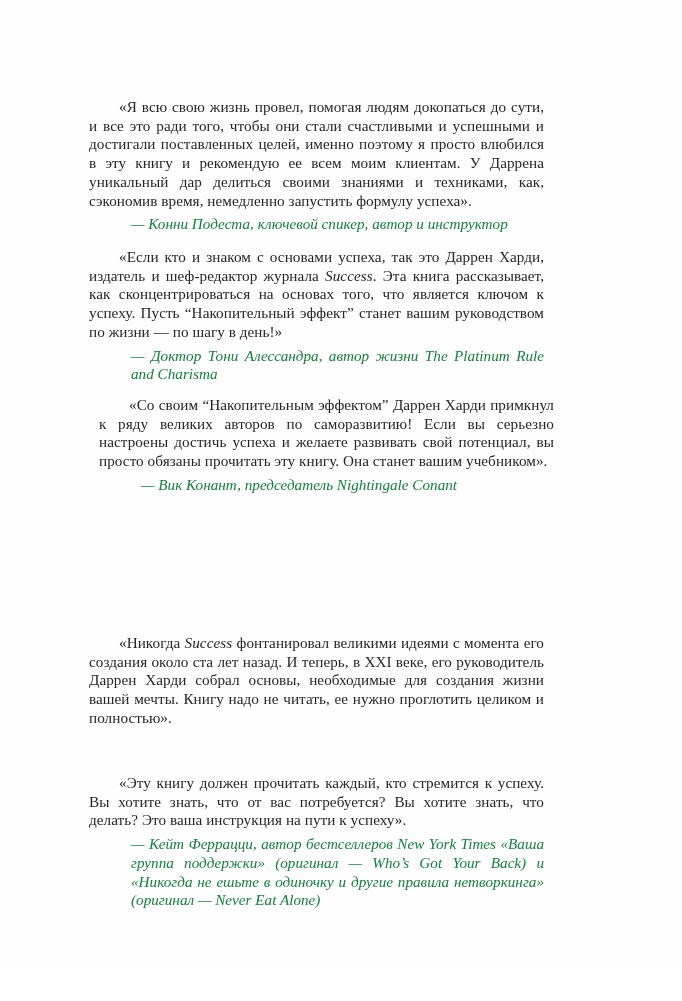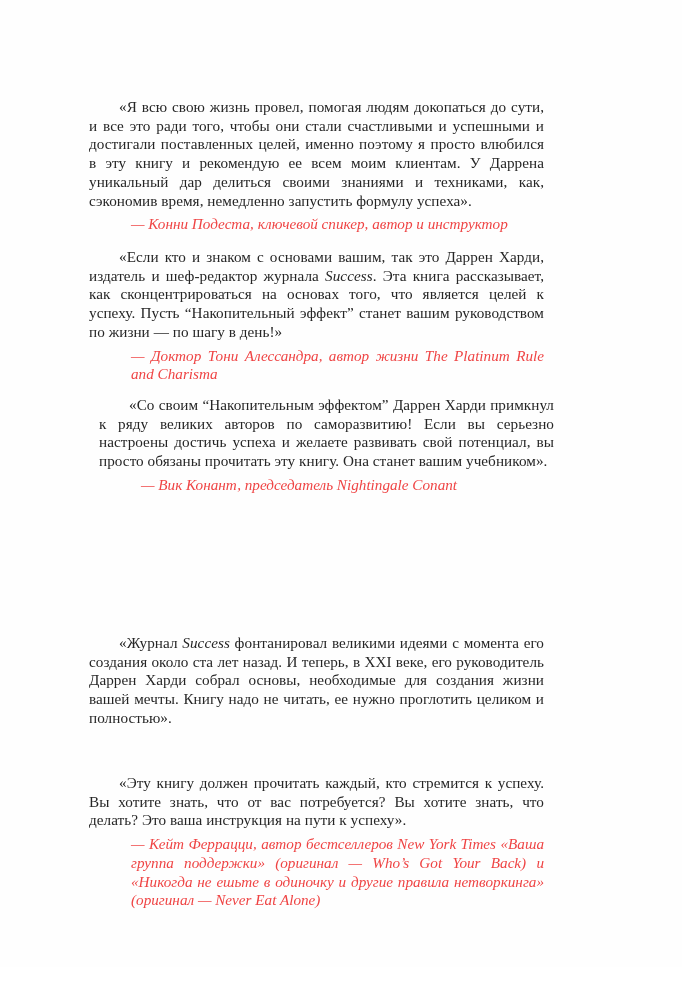--- a/index.html
+++ b/index.html
@@ -34,47 +34,47 @@
       text-indent: 30px;
       margin: 0;
       letter-spacing: 0.05px;
     }
     .attr {
       font-size: 15.2px;
       line-height: 18.7px;
       font-style: italic;
       text-align: justify;
       margin: 5px 0 0 42px;
-      color: #ef4444;
+      color: #15803d;
     }
     .em { font-style: italic; }
   </style>
 </head>
 <body>
 
 <div class="page">
 
   <div class="block" style="top:98px;">
     <p class="quote">«Я всю свою жизнь провел, помогая людям докопаться до сути, и все это ради того, чтобы они стали счастливыми и успешными и достигали поставленных целей, именно поэтому я просто влюбился в эту книгу и рекомендую ее всем моим клиентам. У Даррена уникальный дар делиться своими знаниями и техниками, как, сэкономив время, немедленно запустить формулу успеха».</p>
     <p class="attr">— Конни Подеста, ключевой спикер, автор и инструктор</p>
   </div>
 
   <div class="block" style="top:248px;">
-    <p class="quote"><span>«Если кто и знаком с основами вашим, так это Даррен Харди, издатель и шеф-редактор журнала </span><span class="em">Success</span><span>. Эта книга рассказывает, как сконцентрироваться на основах того, что является целей к успеху. Пусть “Накопительный эффект” станет вашим руководством по жизни — по шагу в день!»</span></p>
+    <p class="quote"><span>«Если кто и знаком с основами успеха, так это Даррен Харди, издатель и шеф-редактор журнала </span><span class="em">Success</span><span>. Эта книга рассказывает, как сконцентрироваться на основах того, что является ключом к успеху. Пусть “Накопительный эффект” станет вашим руководством по жизни — по шагу в день!»</span></p>
     <p class="attr">— Доктор Тони Алессандра, автор жизни The Platinum Rule and Charisma</p>
   </div>
 
   <div class="block" style="top:396px;margin-left:10px;">
     <p class="quote">«Со своим “Накопительным эффектом” Даррен Харди примкнул к ряду великих авторов по саморазвитию! Если вы серьезно настроены достичь успеха и желаете развивать свой потенциал, вы просто обязаны прочитать эту книгу. Она станет вашим учебником».</p>
     <p class="attr">— Вик Конант, председатель Nightingale Conant</p>
   </div>
 
 
   <div class="block" style="top:634px;">
-    <p class="quote"><span>«Журнал </span><span class="em">Success</span><span> фонтанировал великими идеями с момента его создания около ста лет назад. И теперь, в XXI веке, его руководитель Даррен Харди собрал основы, необходимые для создания жизни вашей мечты. Книгу надо не читать, ее нужно проглотить целиком и полностью».</span></p>
+    <p class="quote"><span>«Никогда </span><span class="em">Success</span><span> фонтанировал великими идеями с момента его создания около ста лет назад. И теперь, в XXI веке, его руководитель Даррен Харди собрал основы, необходимые для создания жизни вашей мечты. Книгу надо не читать, ее нужно проглотить целиком и полностью».</span></p>
   </div>
 
   <div class="block" style="top:774px;">
     <p class="quote">«Эту книгу должен прочитать каждый, кто стремится к успеху. Вы хотите знать, что от вас потребуется? Вы хотите знать, что делать? Это ваша инструкция на пути к успеху».</p>
     <p class="attr">— Кейт Феррацци, автор бестселлеров New York Times «Ваша группа поддержки» (оригинал — Who’s Got Your Back) и «Никогда не ешьте в одиночку и другие правила нетворкинга» (оригинал — Never Eat Alone)</p>
   </div>
 
 </div>
 
 </body></html>

